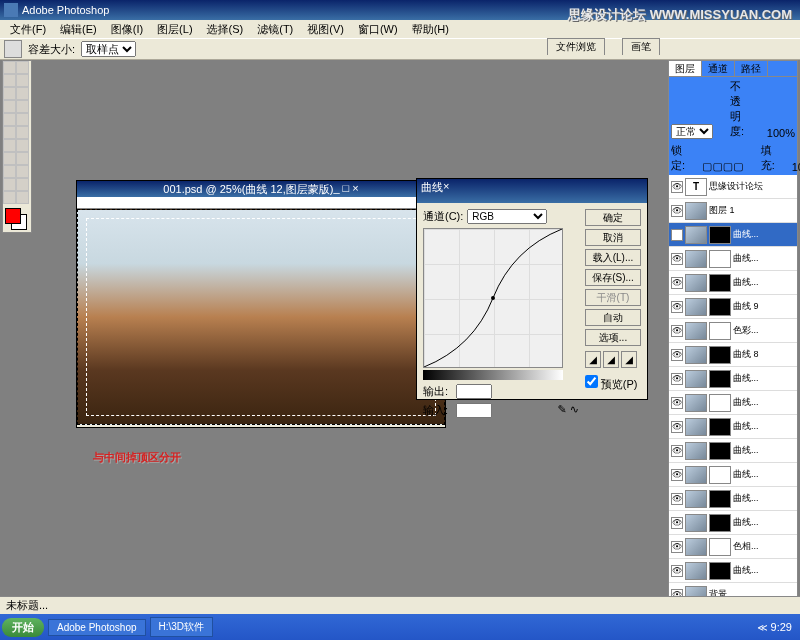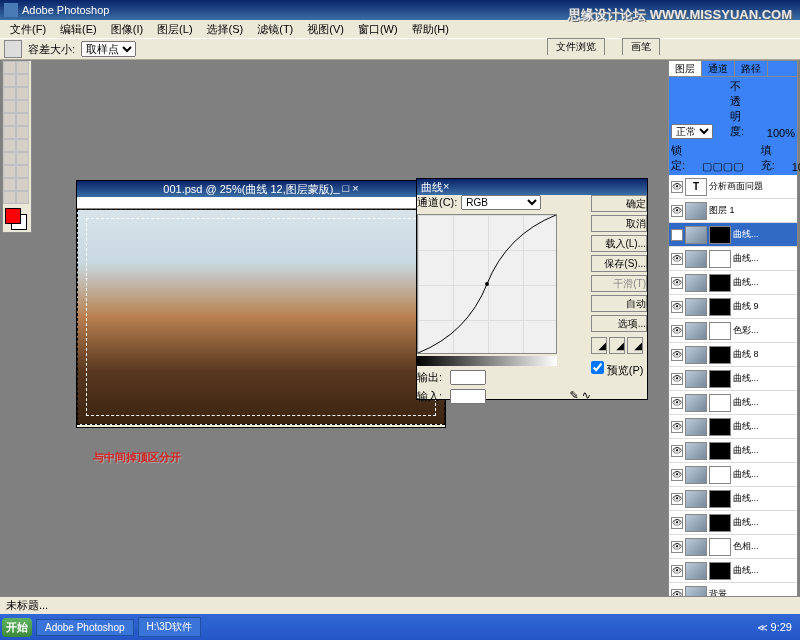--- a/index.html
+++ b/index.html
@@ -17,54 +17,54 @@
 .toolbox .t{width:13px;height:13px;border:1px solid #c0c0c0;background:#d4d0c8;margin:0}
 .toolbox .colors{width:28px;height:24px;position:relative;margin-top:4px}
 .toolbox .fg{position:absolute;width:16px;height:16px;background:#ff0000;border:1px solid #000;top:0;left:2px}
 .toolbox .bg{position:absolute;width:16px;height:16px;background:#fff;border:1px solid #000;top:6px;left:8px}
 .doc-window{position:absolute;left:76px;top:180px;width:370px;height:248px;background:#ece9d8;border:1px solid #000}
 .doc-window .dt{height:16px;background:linear-gradient(#0a246a,#3a6ea5);color:#fff;font-size:10px;padding:1px 4px;display:flex;justify-content:center}
 .doc-window .ruler-h{height:12px;background:#fff;border-bottom:1px solid #888;font-size:8px}
 .doc-window .img{height:216px;background:linear-gradient(180deg,#d8e4ec 0%,#c8d8e0 25%,#b88050 50%,#5a3820 75%,#3a2410 100%);position:relative;border:1px dashed #000}
 .doc-window .img::before{content:"";position:absolute;inset:8px;border:1px dashed #fff}
 .curves{position:absolute;left:416px;top:178px;width:232px;height:222px;background:#ece9d8;border:1px solid #000}
-.curves .ct{height:16px;background:linear-gradient(#0a246a,#3a6ea5);color:#fff;font-size:10px;padding:1px 4px;display:flex;}
-.curves .body{display:flex;padding:0;}
+.curves .ct{height:24px;background:linear-gradient(#0a246a,#3a6ea5);color:#fff;font-size:10px;padding:1px 4px;display:flex;}
+.curves .body{display:flex;padding:6px;gap:6px}
 .curves .left{flex:1}
 .curves .chrow{display:flex;align-items:center;gap:4px;margin-bottom:4px;font-size:10px}
 .curves select{font-size:10px;width:80px}
 .curves .graph{width:140px;height:140px;background:#f0f0f0;border:1px solid #888;position:relative}
 .curves .graph::before{content:"";position:absolute;inset:0;background:linear-gradient(#ddd 1px,transparent 1px) 0 0/100% 35px,linear-gradient(90deg,#ddd 1px,transparent 1px) 0 0/35px 100%}
 .curves .curve{position:absolute;inset:0}
 .curves .grad{height:10px;width:140px;background:linear-gradient(90deg,#000,#fff);margin-top:2px}
 .curves .iorow{font-size:10px;margin-top:4px;display:flex;gap:8px}
 .curves .iorow input{width:36px;font-size:10px}
 .curves .right{display:flex;flex-direction:column;gap:3px}
-.curves .btn{width:56px;height:17px;background:#ece9d8;border:1px solid #888;font-size:10px;text-align:right;line-height:15px}
+.curves .btn{width:56px;height:17px;background:#ece9d8;border:1px solid #888;font-size:10px;text-align:center;line-height:15px}
 .curves .check{font-size:10px;margin-top:4px}
 .layers{position:absolute;right:2px;top:60px;width:130px;height:560px;background:#3b82f6;border:1px solid #888;display:flex;flex-direction:column}
 .layers .tabs{display:flex;height:16px;border-bottom:1px solid #888}
 .layers .tabs div{padding:1px 6px;font-size:10px;border-right:1px solid #888}
 .layers .ctrl{padding:2px;font-size:10px;display:flex;gap:17px;align-items:flex-end}
 .layers .ctrl select{font-size:10px;width:44px}
 .layers .list{flex:1;overflow:hidden;background:#fff}
 .layers .row{display:flex;align-items:center;height:24px;border-bottom:1px solid #ddd;padding:0 2px;gap:2px}
 .layers .row.sel{background:#316ac5;color:#fff}
 .layers .eye{width:12px;height:12px;border:1px solid #888;background:#fff;font-size:8px;text-align:center}
 .layers .thumb{width:22px;height:18px;border:1px solid #888;background:linear-gradient(135deg,#bcd,#789)}
 .layers .thumb.t{background:#fff;text-align:center;line-height:16px;font-size:10px;font-weight:bold}
 .layers .mask{width:22px;height:18px;border:1px solid #888;background:#000}
 .layers .mask.w{background:#fff}
 .layers .lname{font-size:9px;white-space:nowrap;overflow:hidden;flex:1}
 .layers .bottom{height:18px;border-top:1px solid #888;display:flex;justify-content:space-around;align-items:center}
 .layers .bottom div{width:14px;height:14px;border:1px solid #888}
 .annotation{position:absolute;left:52px;top:448px;color:#d62020;font-size:22px;font-weight:bold;font-family:SimHei,sans-serif;line-height:1.8;text-shadow:1px 1px 0 rgba(255,255,255,0.3)}
 .annotation .l2{margin-left:41px}
 .taskbar{position:absolute;bottom:0;left:0;right:0;height:26px;background:linear-gradient(#3168d5,#2456c7);display:flex;align-items:center;gap:4px;padding:0 2px}
-.taskbar .start{background:linear-gradient(#5fb35f,#3a8a3a);color:#fff;padding:2px 4px;border-radius:4px;font-weight:bold}
+.taskbar .start{background:linear-gradient(#5fb35f,#3a8a3a);color:#fff;padding:2px 10px;border-radius:9px;font-weight:bold}
 .taskbar .task{background:#3a74d8;border:1px solid #2050a0;color:#fff;padding:2px 8px;font-size:10px}
 .taskbar .tray{margin-left:auto;color:#fff;font-size:10px;padding:0 6px}
 .statusbar{position:absolute;bottom:26px;left:0;right:0;height:18px;background:#ece9d8;border-top:1px solid #888;font-size:10px;padding:1px 6px;display:flex;align-items:center}
 </style>
 </head>
 <body>
 
 <div class="titlebar">
   <div class="icon"></div>
   <span>Adobe Photoshop</span>
@@ -193,21 +193,21 @@
   <div class="ctrl">
     <span>锁定:</span>
     <span>▢▢▢▢</span>
     <span>填充:</span>
     <span>100%</span>
   </div>
   <div class="list" id="layerlist">
       <div class="row">
         <div class="eye">👁</div>
         <div class="thumb t">T</div>
-        <div class="lname">分析画面问题</div>
+        <div class="lname">思缘设计论坛</div>
       </div>
       <div class="row">
         <div class="eye">👁</div>
         <div class="thumb"></div>
         <div class="lname">图层 1</div>
       </div>
       <div class="row sel">
         <div class="eye">👁</div>
         <div class="thumb"></div>
         <div class="mask"></div>

